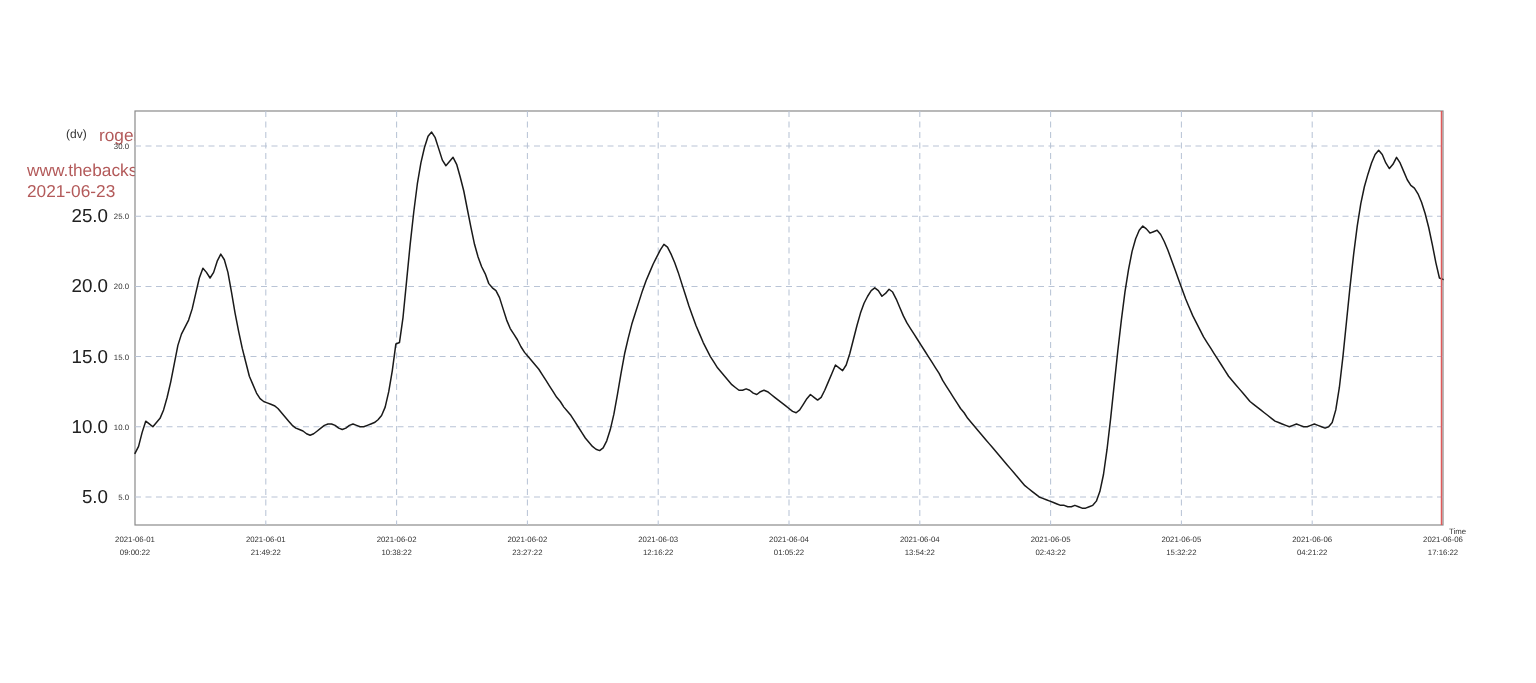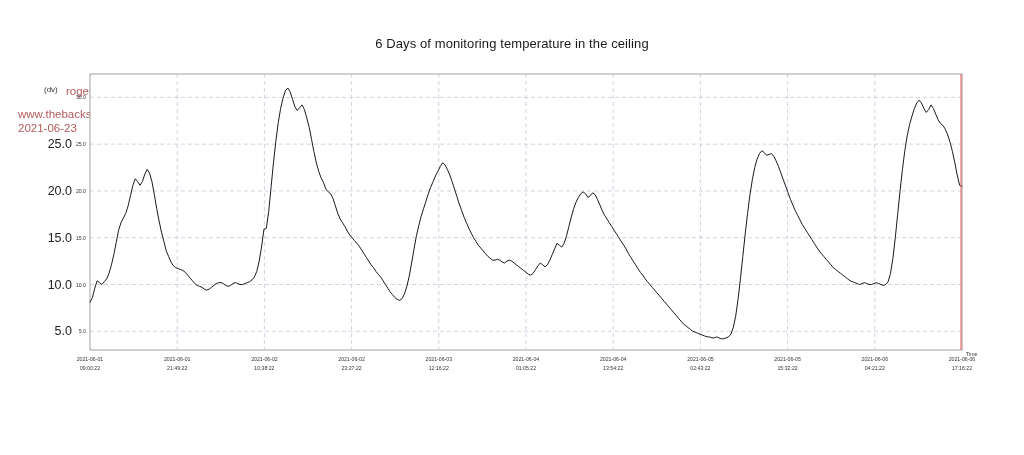--- a/index.html
+++ b/index.html
@@ -72,21 +72,20 @@
   .legend-text {
     font-size: 8px;
     fill: #333;
   }
 </style>
 </head>
 <body>
 
 <div id="chart-root">
 
-  <div class="chart-title">6 Days of monitoring temperature in the ceiling</div>
 
   <div class="watermark wm0">rogerdv</div>
   <div class="watermark wm1">www.thebackshed.com</div>
   <div class="watermark wm2">2021-06-23</div>
 
   <div class="plot-wrap">
     <svg class="plot" viewBox="0 0 1024 455">
 
       <rect id="plot-frame" x="90" y="74" width="872" height="276" fill="#ffffff" stroke="#8a8a8a" stroke-width="0.8"></rect>
       <g id="gridlines">

